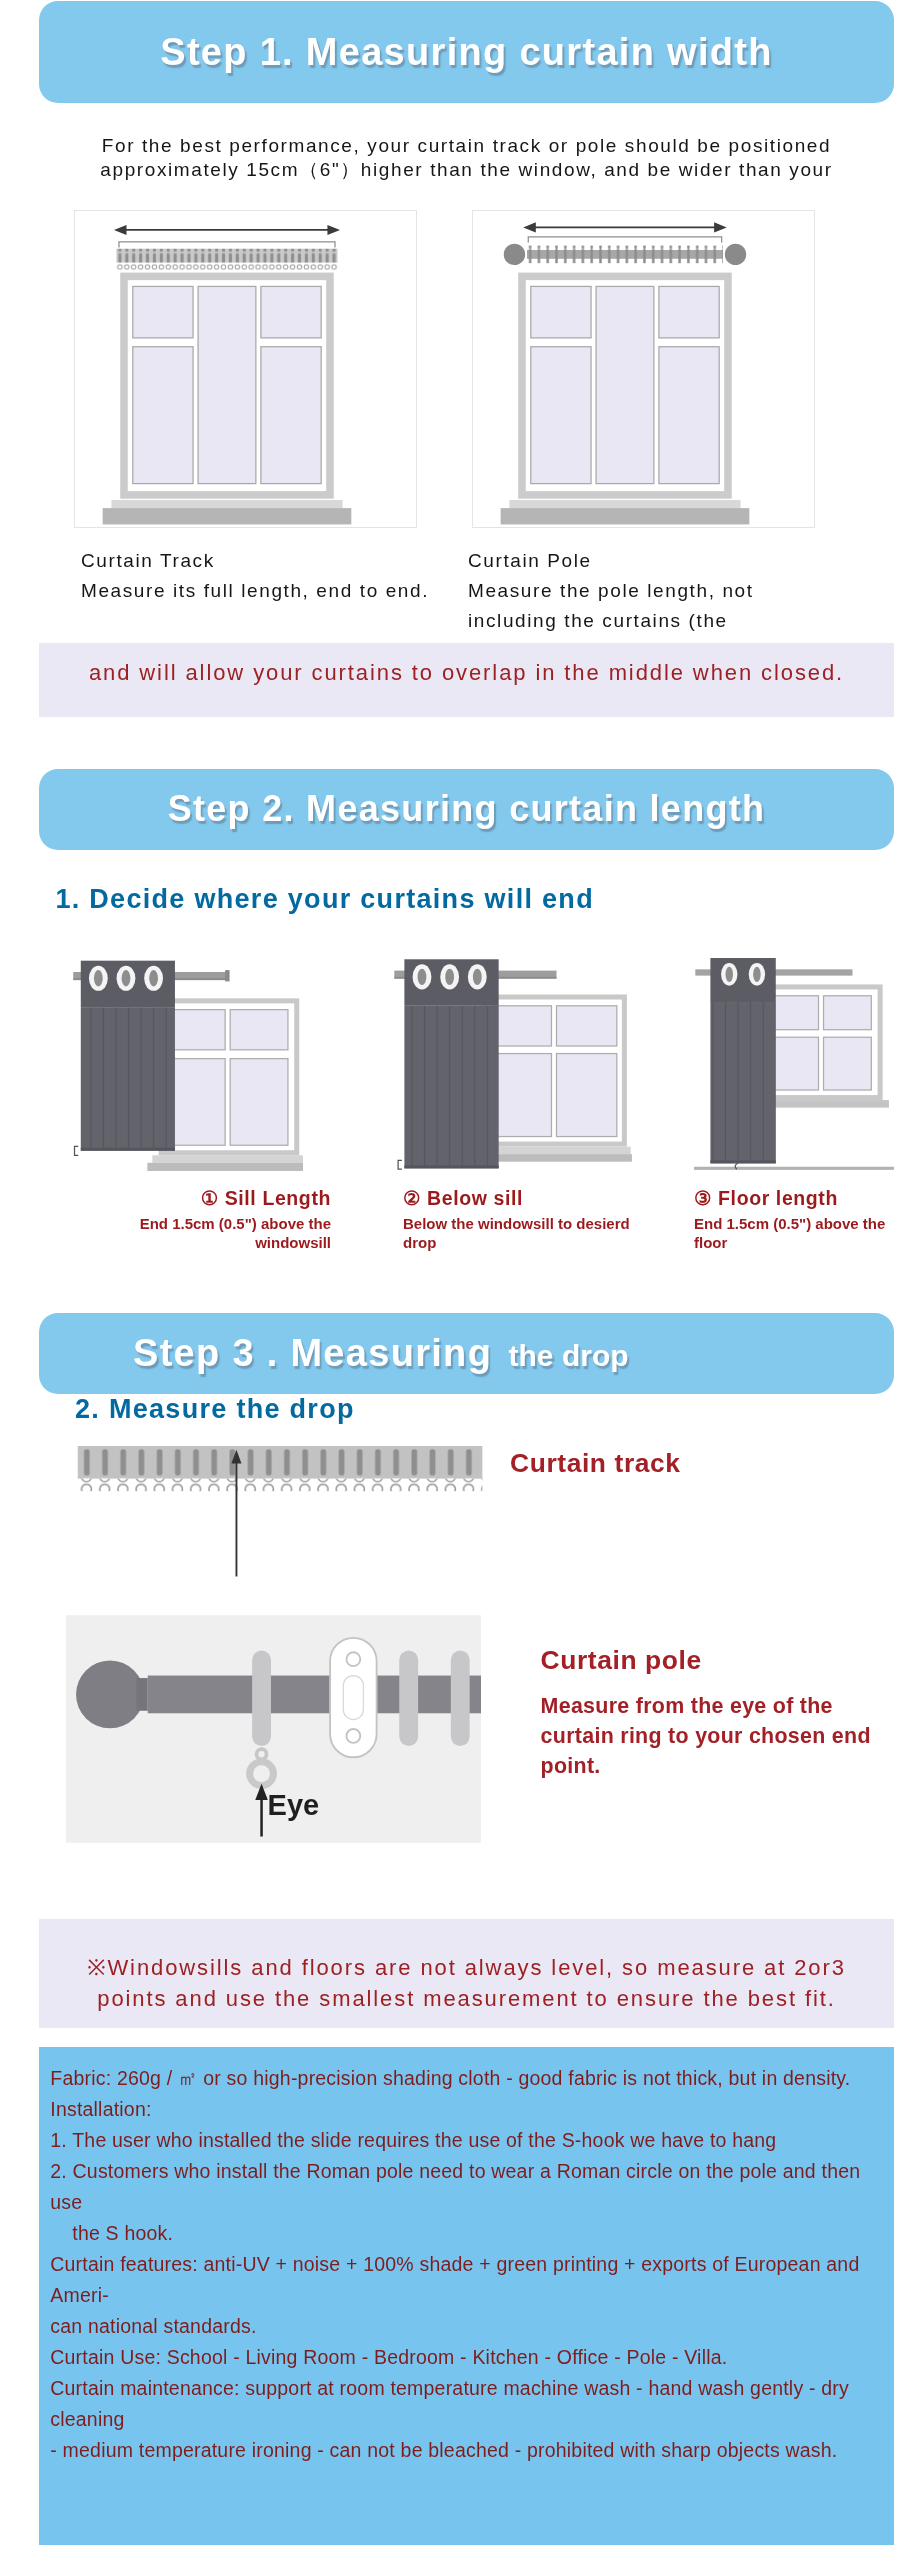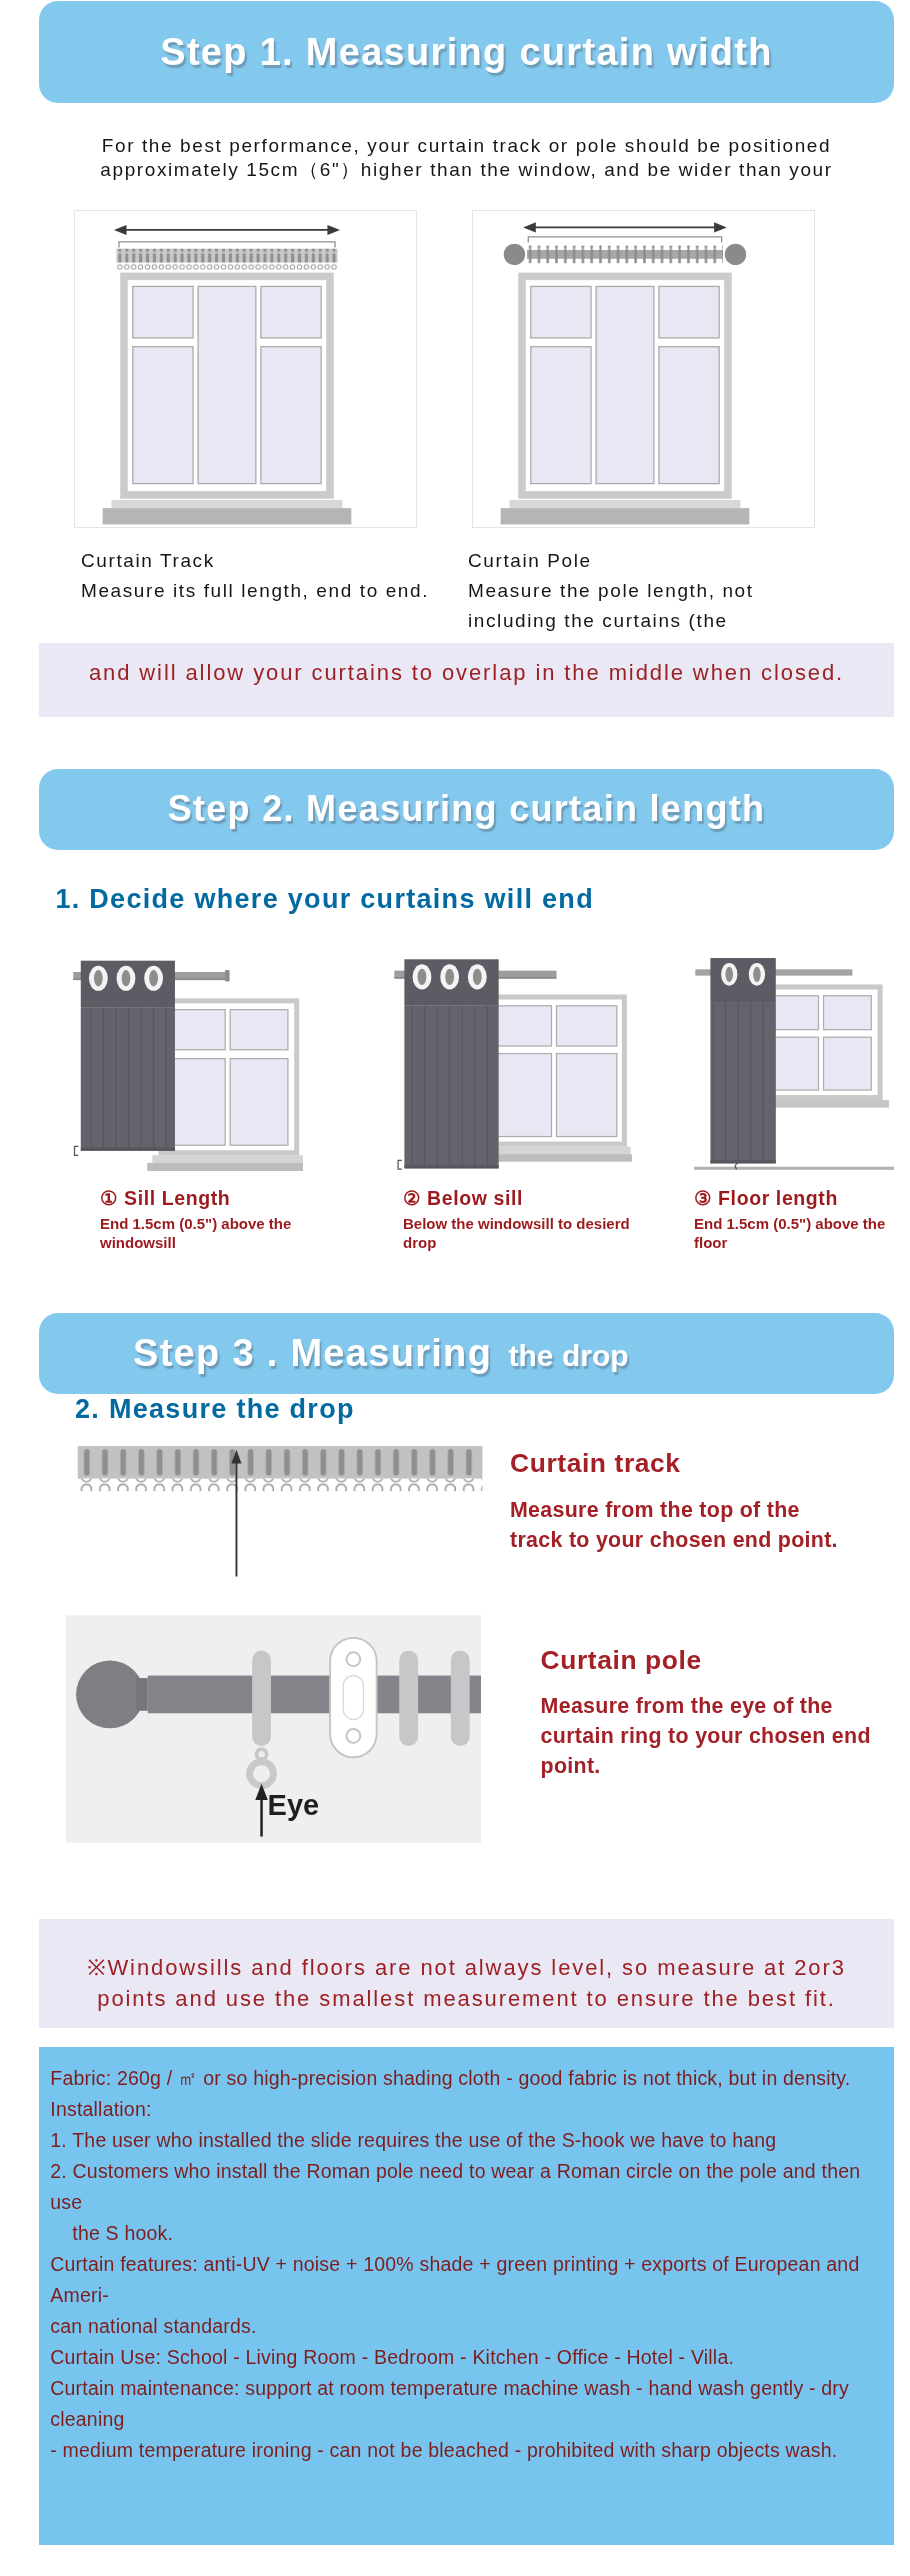--- a/index.html
+++ b/index.html
@@ -27,21 +27,21 @@
   #note1{margin-top:7px;height:74px;padding-top:14px;}
   #note2{margin-top:76px;height:109px;padding-top:33px;}
 
   .heading{font-weight:bold;color:#0369a1;font-size:27px;letter-spacing:1.3px;line-height:31px;}
   #heading2{margin-top:34px;padding-left:16.4px;}
   #heading3{padding-left:36px;}
 
   .curtain-row{margin-top:38px;display:flex;gap:62px;padding-left:33px;}
   .opt-title{margin-top:12.6px;font-size:19.5px;font-weight:bold;color:#9c1a1d;letter-spacing:0.6px;line-height:22.6px;}
   .opt-desc{margin-top:3.8px;font-size:15px;font-weight:bold;color:#9c1a1d;line-height:19px;}
-  .pad44{padding-left:28px;} .pad16{padding-left:10px;}
+  .pad44{padding-left:28px;text-align:right;} .pad16{padding-left:10px;}
 
   .track-row{margin-top:21px;display:flex;padding-left:38px;}
   .track-text{margin-left:25px;padding-top:2.5px;}
   .red-title{font-size:26.4px;font-weight:bold;color:#a32026;letter-spacing:0.6px;line-height:30px;}
   .red-body{margin-top:16.4px;font-size:21.4px;font-weight:bold;color:#a32026;line-height:30px;letter-spacing:0.3px;}
 
   .pole-row{margin-top:36px;display:flex;padding-left:17.6px;}
   .pole-fig{position:relative;width:415px;height:228px;padding-left:9px;}
   .eye-label{position:absolute;left:211px;top:174px;font-size:29px;font-weight:bold;color:#1f1f1f;}
   .pole-text{margin-left:60px;padding-top:30px;}
@@ -262,24 +262,20 @@
           <circle cx="14" cy="9" r="8" fill="#fff" stroke="#9a9a9a" stroke-width="2.5"></circle>
         </pattern>
       </defs>
       <rect x="0" y="0" width="645" height="52" fill="url(#tk)"></rect>
       <rect x="2" y="52" width="643" height="20" fill="url(#tkr)"></rect>
       <line x1="253" y1="208" x2="253" y2="22" stroke="#333" stroke-width="3"></line>
       <polygon points="253,6 245,28 261,28" fill="#333"></polygon>
     </svg>
     <div class="track-text">
       <div class="red-title">Curtain track</div>
-      <div class="red-body">
-        <div>Measure from the top of the</div>
-        <div>track to your chosen end point.</div>
-      </div>
     </div>
   </div>
 
   <div class="pole-row">
     <div class="pole-fig">
       <svg width="415" height="228" viewBox="0 0 660 362">
         <rect width="660" height="362" fill="#f0eff0"></rect>
         <circle cx="70" cy="126" r="54" fill="#7e7e84"></circle>
         <rect x="112" y="100" width="18" height="52" fill="#75757c"></rect>
         <rect x="130" y="96" width="530" height="60" fill="#84848a"></rect>
@@ -313,19 +309,19 @@
   </div>
 
   <div class="info">
     <div class="info-line">Fabric: 260g / ㎡ or so high-precision shading cloth - good fabric is not thick, but in density.</div>
     <div class="info-line">Installation:</div>
     <div class="info-line">1. The user who installed the slide requires the use of the S-hook we have to hang</div>
     <div class="info-line">2. Customers who install the Roman pole need to wear a Roman circle on the pole and then use</div>
     <div class="info-line indent">the S hook.</div>
     <div class="info-line">Curtain features: anti-UV + noise + 100% shade + green printing + exports of European and Ameri-</div>
     <div class="info-line">can national standards.</div>
-    <div class="info-line">Curtain Use: School - Living Room - Bedroom - Kitchen - Office - Hotel - Villa.</div>
+    <div class="info-line">Curtain Use: School - Living Room - Bedroom - Kitchen - Office - Pole - Villa.</div>
     <div class="info-line">Curtain maintenance: support at room temperature machine wash - hand wash gently - dry cleaning</div>
     <div class="info-line">- medium temperature ironing - can not be bleached - prohibited with sharp objects wash.</div>
   </div>
 
 </div>
 
 
 </body></html>

